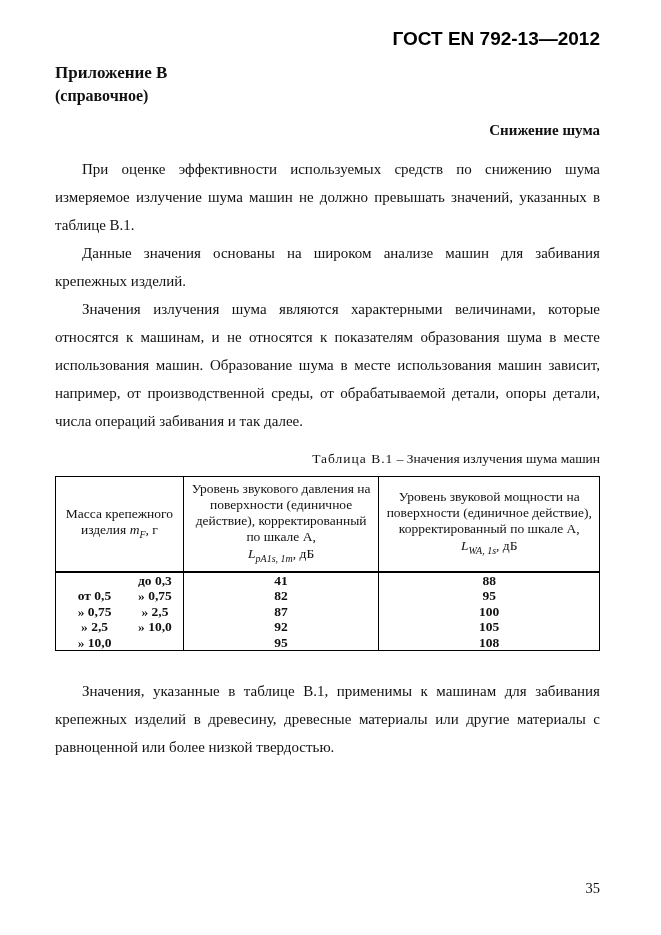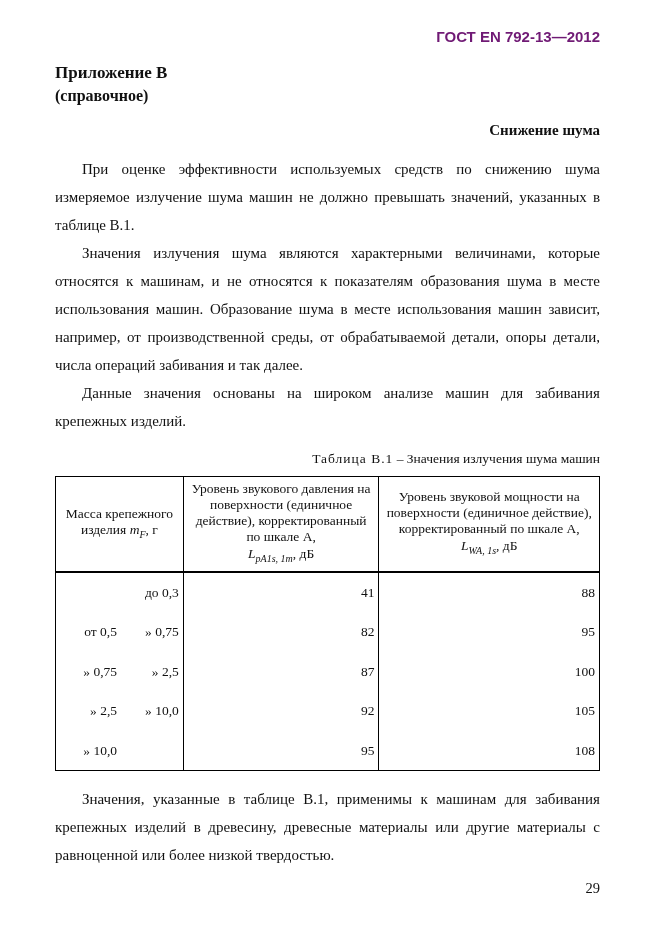--- a/index.html
+++ b/index.html
@@ -12,22 +12,22 @@
     font-family: "Liberation Serif", serif;
     color: #111111;
     overflow: hidden;
   }
   .doc-header {
     position: absolute;
     top: 28px;
     right: 61px;
     font-family: "Liberation Sans", sans-serif;
     font-weight: bold;
-    font-size: 15px;
-    color: #701a75;
+    font-size: 19px;
+    color: #000000;
   }
   .content {
     position: absolute;
     left: 55px;
     top: 62px;
     width: 545px;
   }
   .appendix-title {
     text-align: left;
     font-weight: bold;
@@ -72,24 +72,25 @@
     font-weight: normal;
     text-align: center;
     vertical-align: middle;
     padding: 4px 5px;
     line-height: 16px;
     height: 80px;
   }
   table.noise-table tbody td {
     border-left: 1px solid #000;
     border-right: 1px solid #000;
-    padding: 12px 4px;
+    padding: 0 4px;
     line-height: 15.5px;
-    text-align: right;
+    text-align: center;
     vertical-align: middle;
+    font-weight: bold;
   }
   td.mass-cell { text-align: left; }
   .mass-split { display: flex; }
   .mass-from { width: 48%; padding-left: 12px; box-sizing: border-box; }
   .mass-to { width: 52%; padding-left: 14px; box-sizing: border-box; }
   .sym { font-style: italic; }
   sub.sym-sub { font-style: italic; font-size: 10px; }
   .th-formula { margin-top: 1px; }
   .page-number {
     position: absolute;
@@ -105,22 +106,22 @@
 
   <div class="doc-header">ГОСТ EN 792-13—2012</div>
 
   <div class="content">
 
     <p class="appendix-title">Приложение В</p>
     <p class="appendix-subtitle">(справочное)</p>
     <p class="section-title">Снижение шума</p>
 
     <p class="para">При оценке эффективности используемых средств по снижению шума измеряемое излучение шума машин не должно превышать значений, указанных в таблице В.1.</p>
+    <p class="para">Данные значения основаны на широком анализе машин для забивания крепежных изделий.</p>
     <p class="para">Значения излучения шума являются характерными величинами, которые относятся к машинам, и не относятся к показателям образования шума в месте использования машин. Образование шума в месте использования машин зависит, например, от производственной среды, от обрабатываемой детали, опоры детали, числа операций забивания и так далее.</p>
-    <p class="para">Данные значения основаны на широком анализе машин для забивания крепежных изделий.</p>
 
     <p class="table-caption"><span class="cap-label">Таблица В.1</span>&nbsp;<span>–</span>&nbsp;<span>Значения излучения шума машин</span></p>
 
     <table class="noise-table">
       <colgroup>
         <col style="width:128px">
         <col style="width:196px">
         <col style="width:221px">
       </colgroup>
       <thead>
@@ -183,19 +184,19 @@
                 <span class="mass-from">» 10,0</span>
                 <span class="mass-to"></span>
               </span>
             </td>
           <td>95</td>
           <td>108</td>
         </tr>
       </tbody>
     </table>
 
-    <p class="para" style="margin-top:14px">Значения, указанные в таблице В.1, применимы к машинам для забивания крепежных изделий в древесину, древесные материалы или другие материалы с равноценной или более низкой твердостью.</p>
+    <p class="para" style="margin-top:26px">Значения, указанные в таблице В.1, применимы к машинам для забивания крепежных изделий в древесину, древесные материалы или другие материалы с равноценной или более низкой твердостью.</p>
 
   </div>
 
-  <div class="page-number">29</div>
+  <div class="page-number">35</div>
 
 </div>
 
 </body></html>

